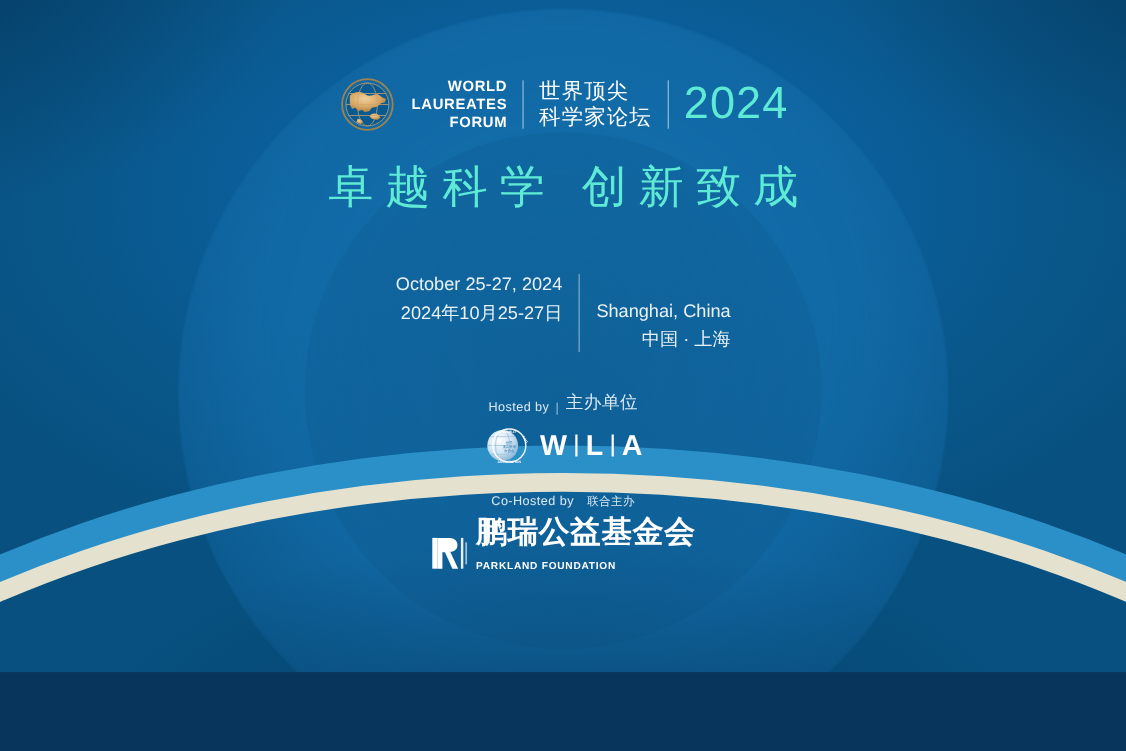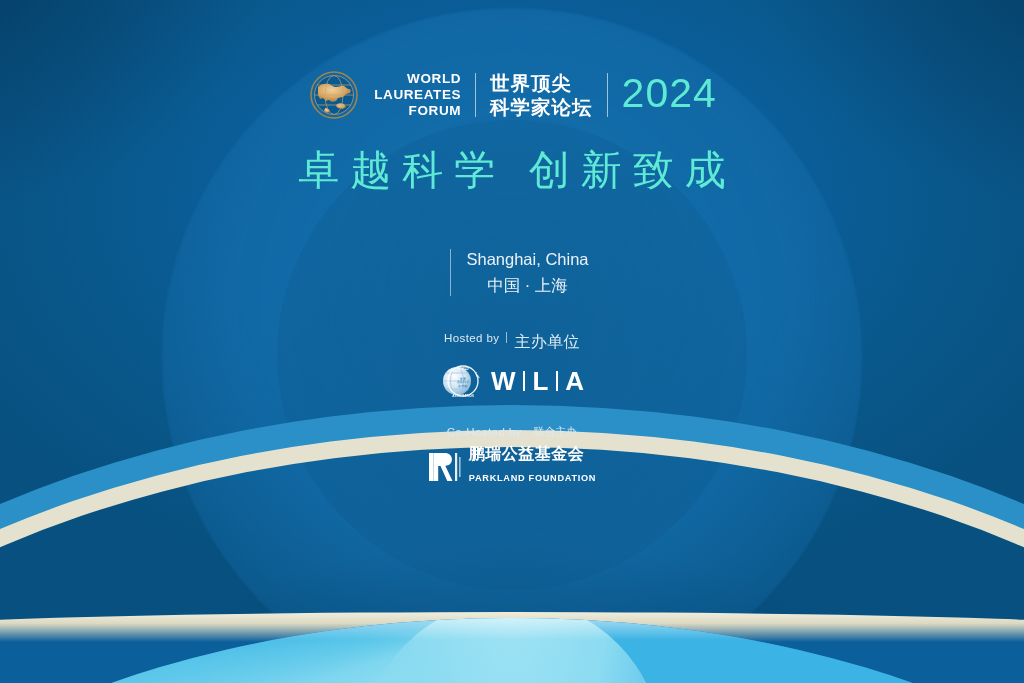--- a/index.html
+++ b/index.html
@@ -4,21 +4,21 @@
 <style>
   * { box-sizing: border-box; margin: 0; padding: 0; }
   html, body {
     width: 1024px; height: 683px;
     overflow: hidden;
     background: #07355c;
     font-family: "Liberation Sans", sans-serif;
   }
   #poster {
     position: relative;
-    width: 1024px; height: 683px;
+    width: 1024px; height: 611px;
     overflow: hidden;
     background: #075a94;
   }
 
   
   .bg-base {
     position: absolute; inset: 0;
     background:
       radial-gradient(ellipse 62% 60% at 50% 30%, #0a639f 0%, #0a5e99 45%, #095688 75%, #07507f 100%),
       linear-gradient(118deg, #0a67a6 0%, #0a5f9c 26%, #0a5586 58%, #084d79 100%);
@@ -182,21 +182,21 @@
     background: #cfe0ec;
     opacity: .75;
     margin: 0 14px;
     align-self: stretch;
     height: 44px;
     margin-top: 9px;
   }
   .lockup-cn {
     color: #ffffff;
     font-size: 19.5px;
-    font-weight: bold;
+    font-weight: normal;
     line-height: 1.24;
     letter-spacing: 1px;
     white-space: pre-line;
   }
   .lockup-year {
     color: #5eead4;
     font-size: 41px;
     font-weight: 300;
     letter-spacing: 1px;
     line-height: 1;
@@ -228,35 +228,35 @@
   .meta {
     margin-top: 56px;
     display: flex;
     align-items: stretch;
     color: #eaf2f8;
     font-size: 16.5px;
     line-height: 1.55;
   }
   .meta-col { display: flex; flex-direction: column; }
   .meta-left  { text-align: right; }
-  .meta-right { text-align: center; }
+  .meta-right { text-align: right; margin-top: 24px; }
   .meta-div {
     width: 1px;
     background: #a9c6dc;
     opacity: .8;
     margin: 2px 15px 2px 15px;
   }
 
   
   .hosts {
     margin-top: 34px;
     display: flex; flex-direction: column; align-items: center;
   }
   .host-label {
-    display: flex; align-items: flex-start;
+    display: flex; align-items: flex-end;
     color: #dce9f3;
     font-size: 11.5px;
     letter-spacing: .4px;
   }
   .host-label .vbar {
     width: 1px; height: 11px;
     background: #9dbdd4;
     margin: 0 7px;
     display: inline-block;
   }
@@ -296,21 +296,21 @@
   .cohost-label .cn { font-size: 10.5px; }
 
   .parkland {
     margin-top: 7px;
     display: flex; align-items: flex-end;
   }
   .pk-mark { width: 34px; height: 32px; }
   .pk-text { margin-left: 7px; display: flex; flex-direction: column; }
   .pk-cn {
     color: #ffffff;
-    font-size: 16px;
+    font-size: 28px;
     font-weight: bold;
     letter-spacing: 0.5px;
     line-height: 1;
   }
   .pk-en {
     color: #ffffff;
     font-size: 9.2px;
     font-weight: bold;
     letter-spacing: .7px;
     line-height: 1;
@@ -372,20 +372,24 @@
       <span class="divider"></span>
       <span class="lockup-cn">世界顶尖
 科学家论坛</span>
       <span class="divider"></span>
       <span class="lockup-year">2024</span>
     </div>
 
     <div class="title-cn">卓越科学 创新致成</div>
 
     <div class="meta">
+      <div class="meta-col meta-left">
+        <span>October 25-27, 2024</span>
+        <span>2024年10月25-27日</span>
+      </div>
       <div class="meta-div"></div>
       <div class="meta-col meta-right">
         <span>Shanghai, China</span>
         <span>中国 · 上海</span>
       </div>
     </div>
 
     <div class="hosts">
 
       <div class="host-label">

